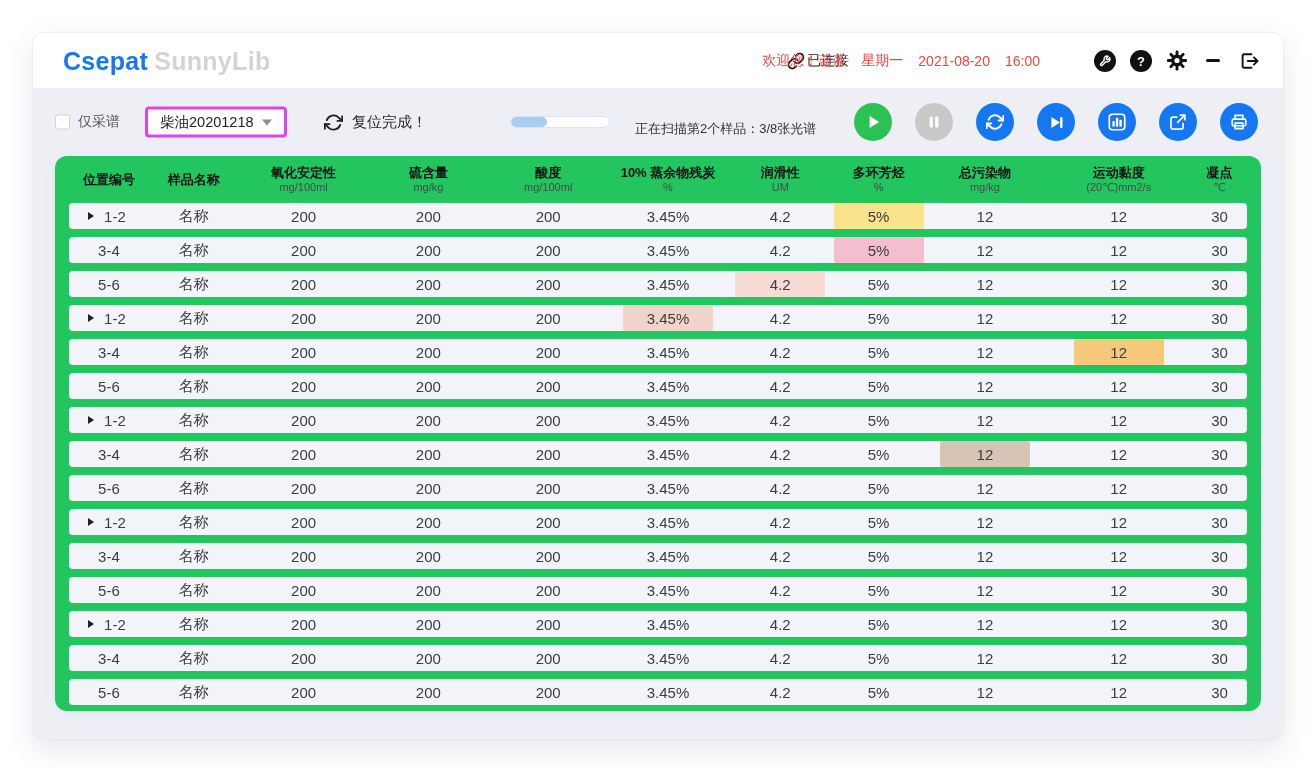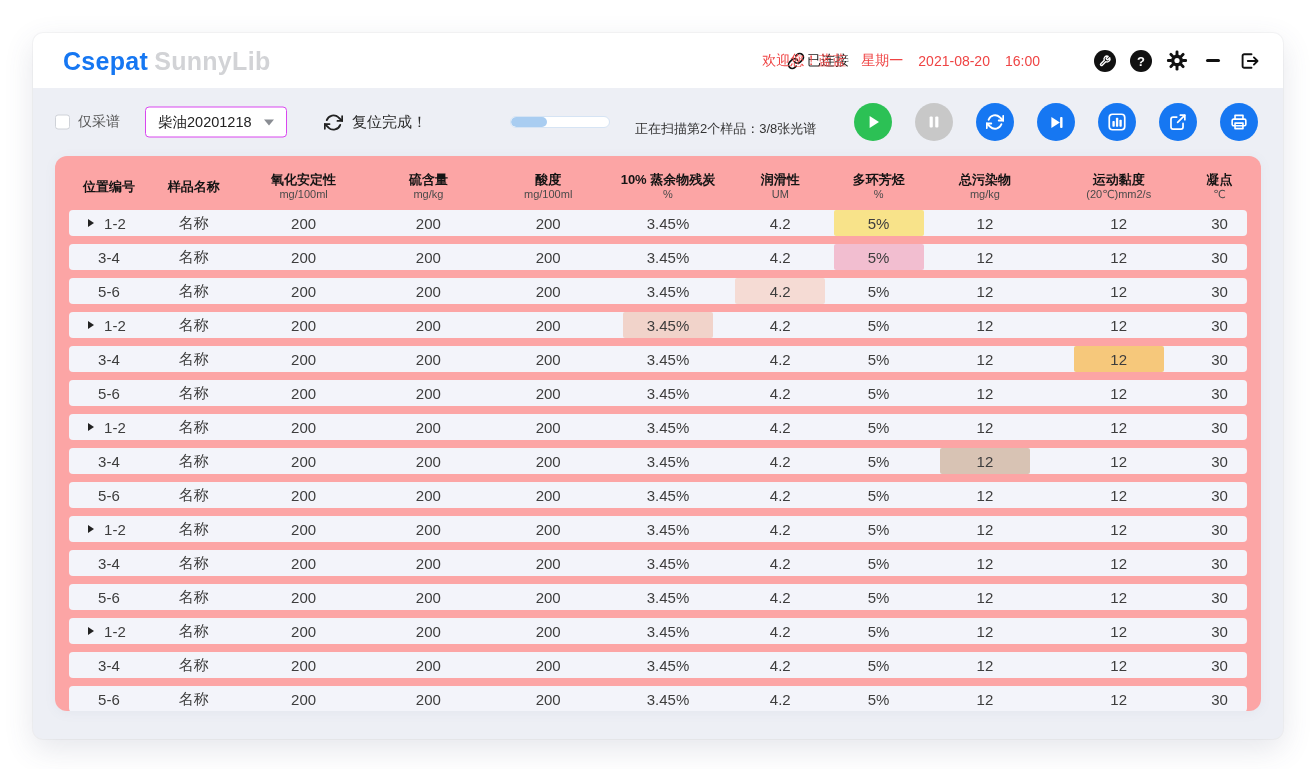--- a/index.html
+++ b/index.html
@@ -23,34 +23,34 @@
   .hdr-right .spacer { width:24px; }
   .hicons { display:flex; align-items:center; gap:14px; }
   .hicon { display:flex; align-items:center; justify-content:center; width:22px; height:22px; cursor:pointer; }
   .min-bar { width:14px; height:2.6px; background:#111; border-radius:2px; }
 
   
   .toolbar { position:relative; height:68px; flex:none; }
   .tbar-item { position:absolute; top:50%; transform:translateY(-50%); }
   .chk { left:22px; width:15px; height:15px; border:1px solid #cfd2d8; border-radius:3px; background:#fff; cursor:pointer; }
   .chk-label { left:45px; font-size:14px; color:#555; }
-  .dropdown { left:112px; width:142px; height:31px; background:#fff; border:1px solid #d946ef; border-radius:4px;
+  .dropdown { left:112px; width:142px; height:31px; background:#fff; border:3px solid #d946ef; border-radius:4px;
               display:flex; align-items:center; justify-content:space-between; padding:0 12px; cursor:pointer; }
   .dropdown .dd-text { font-size:14.5px; color:#222; }
   .caret { width:0; height:0; border-left:5px solid transparent; border-right:5px solid transparent; border-top:6px solid #8a8d93; }
   .reset { left:289px; display:flex; align-items:center; gap:8px; }
   .reset-label { font-size:15px; color:#2a2a2a; }
   .progress { left:477px; width:100px; height:12px; background:#fff; border:1px solid #d6e4f4; border-radius:7px; overflow:hidden; }
   .progress-fill { height:100%; background:#a9cdf1; border-radius:7px; }
   .scan-text { left:602px; font-size:13px; color:#333;margin-top:7px; }
   .btn-row { right:25px; display:flex; align-items:center; gap:23px; }
   .action-btn { width:38px; height:38px; border-radius:50%; display:flex; align-items:center; justify-content:center; cursor:pointer; border:none; }
 
   
-  .card { flex:1; margin:0 22px 28px; background:#fca5a5; border-radius:12px; padding:7px 14px 8px;
+  .card { flex:1; margin:0 22px 28px; background:#22c55e; border-radius:12px; padding:0 14px 8px;
           box-shadow:0 2px 12px rgba(120,130,160,.07); overflow:hidden; }
   .grid { display:grid; grid-template-columns:80fr 90fr 130fr 120fr 120fr 120fr 105fr 92fr 121fr 147fr 55fr; }
   .thead { height:47px; align-items:center; }
   .hcell { text-align:center; line-height:1.2; }
   .hlabel { font-size:13px; font-weight:bold; color:#141414; }
   .hunit { font-size:11px; color:#4a4a4a; }
   .tbody { display:flex; flex-direction:column; gap:8px; }
   .trow { background:#f3f4fa; border-radius:4px; height:26px; }
   .tcell { display:flex; align-items:center; justify-content:center; font-size:15px; color:#3d3d3d; height:100%; }
   .val { display:flex; align-items:center; justify-content:center; height:100%; border-radius:2px; padding:0 4px; }

